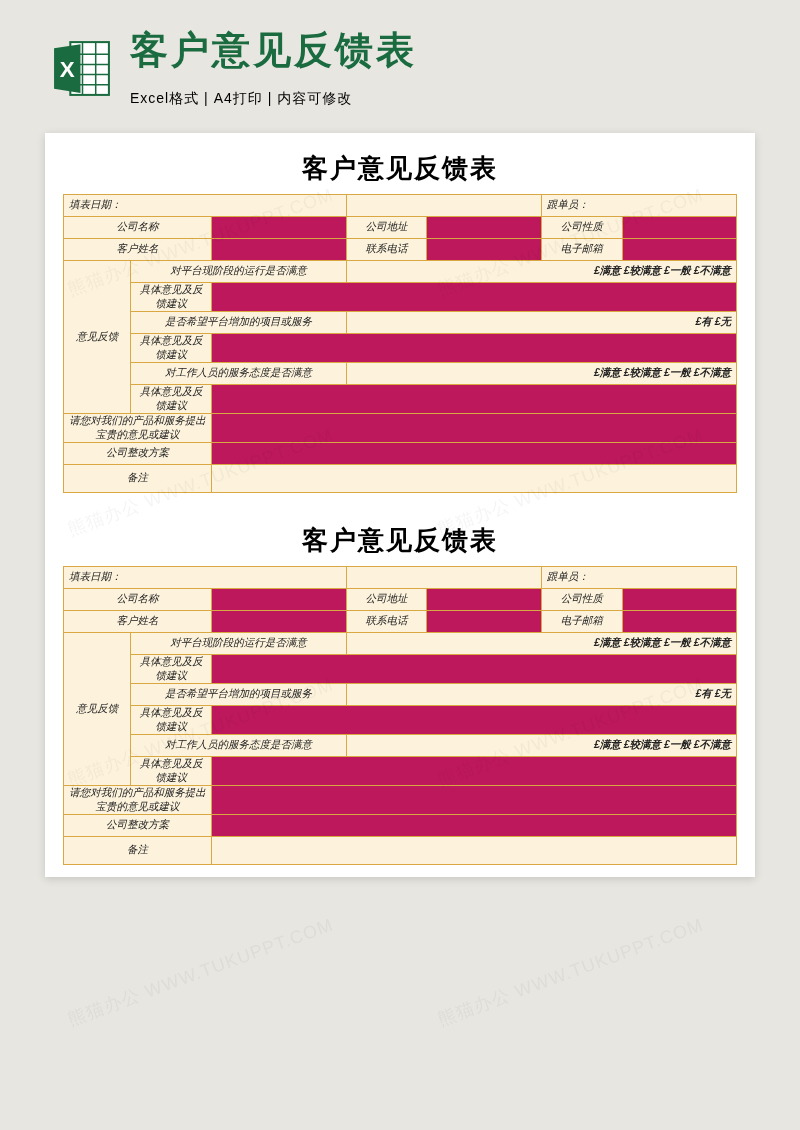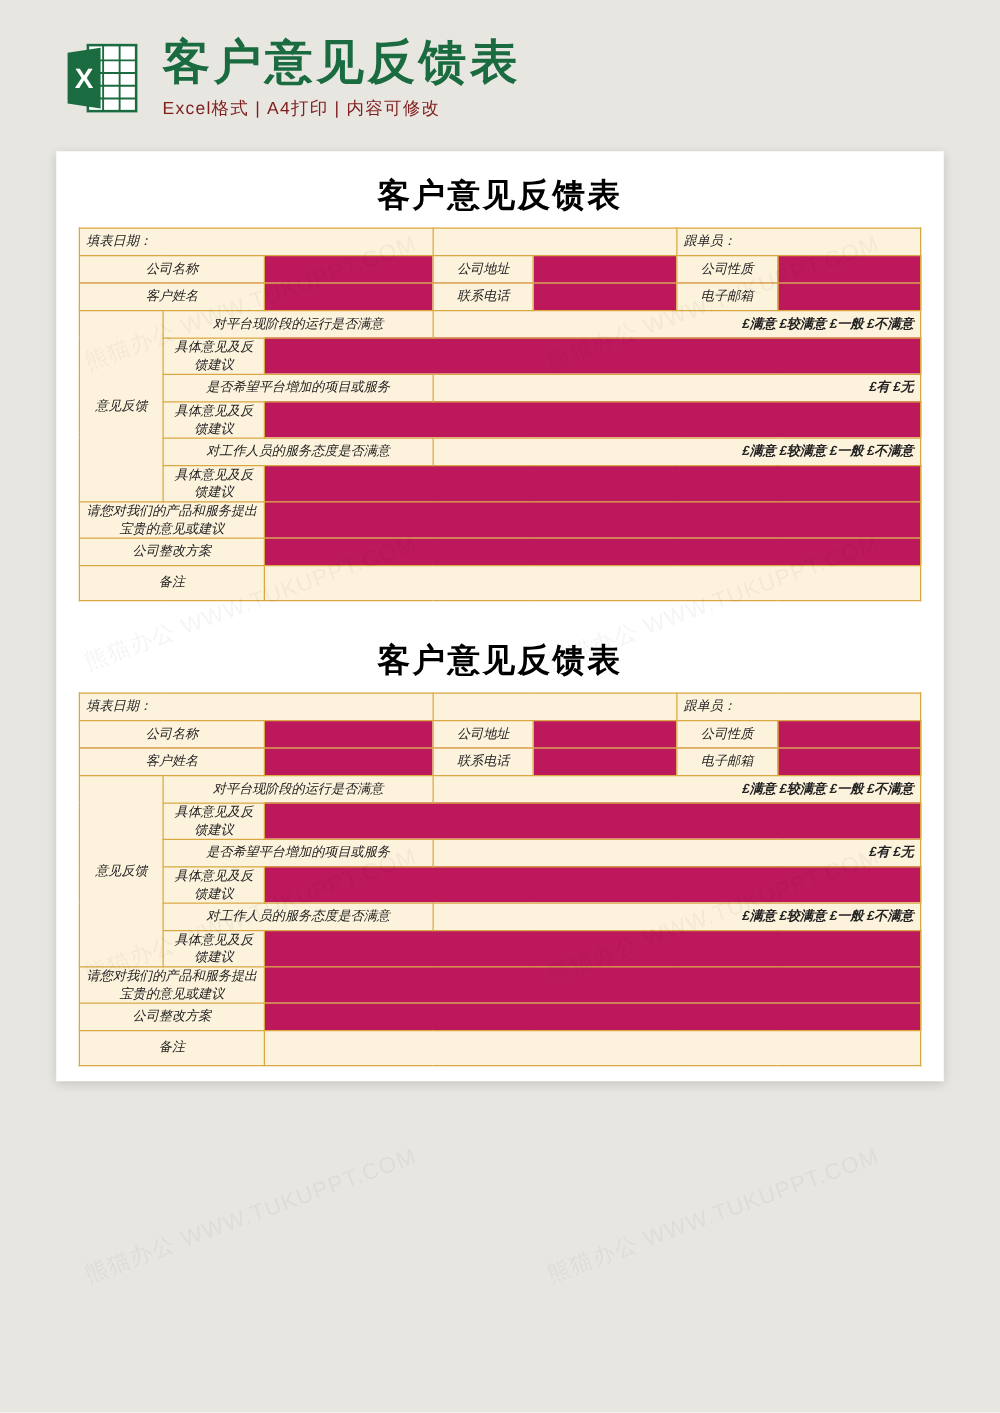--- a/index.html
+++ b/index.html
@@ -27,22 +27,22 @@
     .header-text { flex: 1; }
     .main-title {
       font-size: 38px;
       font-weight: 900;
       color: #1a6b3f;
       letter-spacing: 3px;
       line-height: 1.1;
     }
     .sub-title {
       font-size: 14px;
-      color: #7f1d1d;
-      margin-top: 6px;
+      color: #000000;
+      margin-top: 18px;
       letter-spacing: 1px;
     }
     .page-area {
       background: #fff;
       margin: 15px 45px 0 45px;
       box-shadow: 0 2px 8px rgba(0,0,0,0.15);
       padding: 18px 18px 12px 18px;
     }
     .form-block { margin-bottom: 30px; }
     .form-block:last-child { margin-bottom: 0; }

